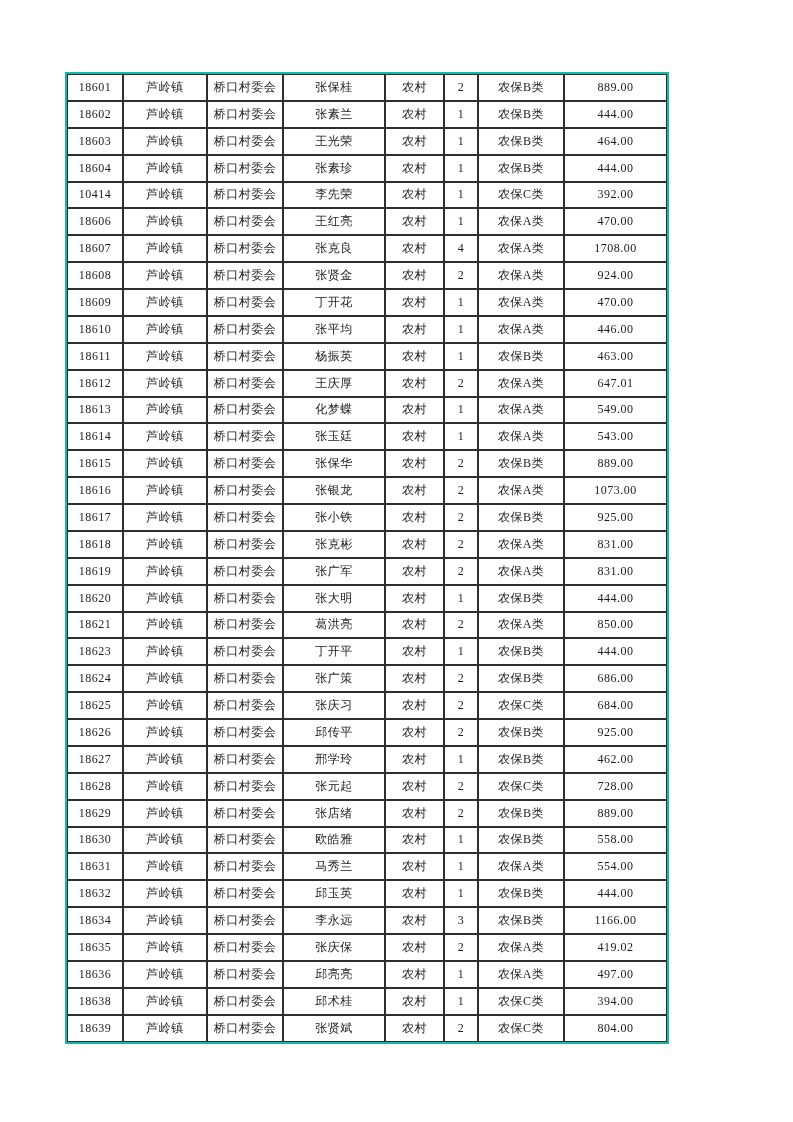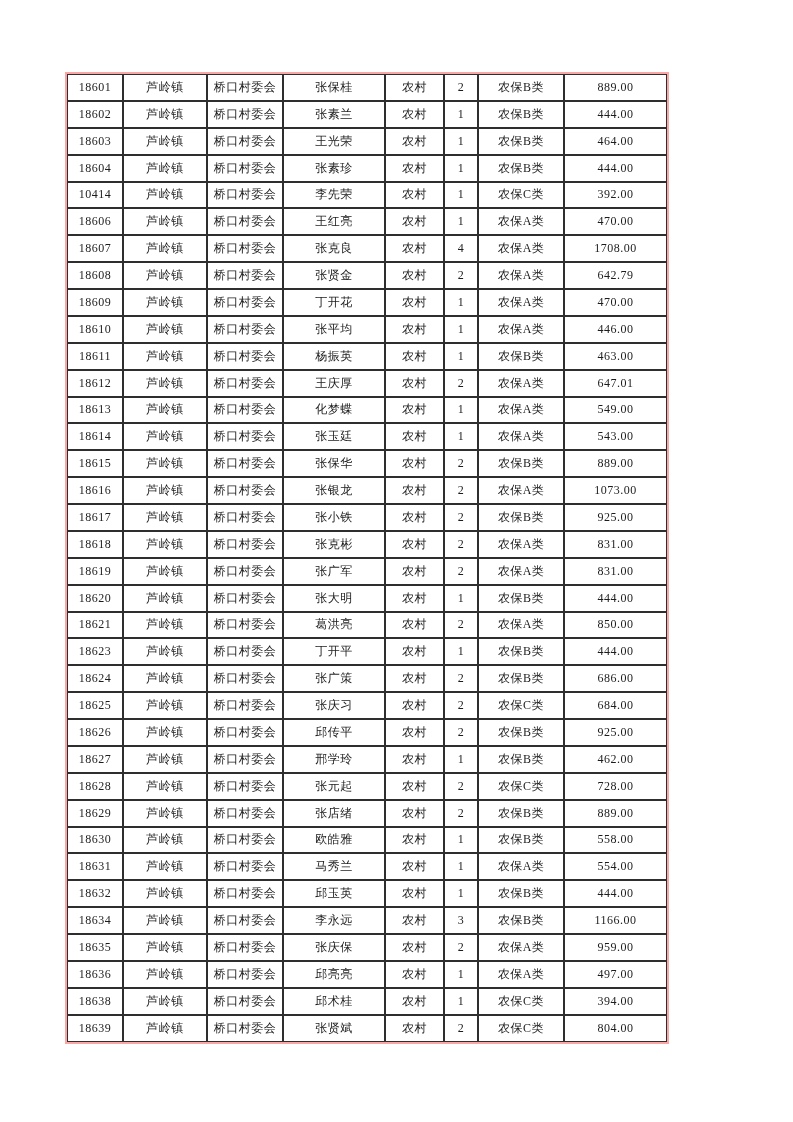--- a/index.html
+++ b/index.html
@@ -19,21 +19,21 @@
   }
   table.roster {
     position: absolute;
     left: 65px;
     top: 72px;
     width: 600px;
     height: 972px;
     border-spacing: 0;
     border-collapse: separate;
     table-layout: fixed;
-    border: 2px solid #fca5a5;
+    border: 2px solid #14b8a6;
   }
   table.roster td {
     border: 1px solid #2e2e2e;
     box-sizing: border-box;
     text-align: center;
     vertical-align: middle;
     font-size: 12px;
     color: #1c1c1c;
     padding: 0 2px;
     overflow: hidden;
@@ -136,21 +136,21 @@
           <td>1708.00</td>
         </tr>
         <tr>
           <td>18608</td>
           <td>芦岭镇</td>
           <td>桥口村委会</td>
           <td>张贤金</td>
           <td>农村</td>
           <td>2</td>
           <td>农保A类</td>
-          <td>642.79</td>
+          <td>924.00</td>
         </tr>
         <tr>
           <td>18609</td>
           <td>芦岭镇</td>
           <td>桥口村委会</td>
           <td>丁开花</td>
           <td>农村</td>
           <td>1</td>
           <td>农保A类</td>
           <td>470.00</td>
@@ -386,21 +386,21 @@
           <td>1166.00</td>
         </tr>
         <tr>
           <td>18635</td>
           <td>芦岭镇</td>
           <td>桥口村委会</td>
           <td>张庆保</td>
           <td>农村</td>
           <td>2</td>
           <td>农保A类</td>
-          <td>959.00</td>
+          <td>419.02</td>
         </tr>
         <tr>
           <td>18636</td>
           <td>芦岭镇</td>
           <td>桥口村委会</td>
           <td>邱亮亮</td>
           <td>农村</td>
           <td>1</td>
           <td>农保A类</td>
           <td>497.00</td>

